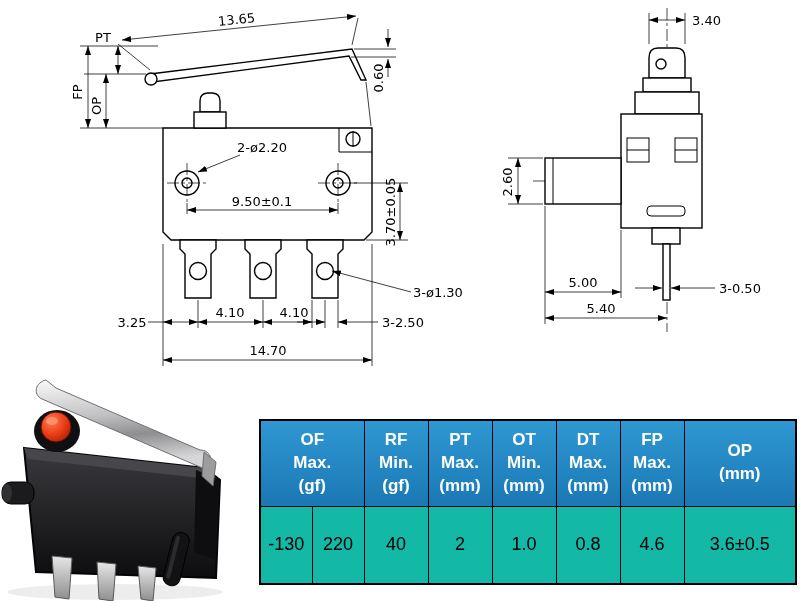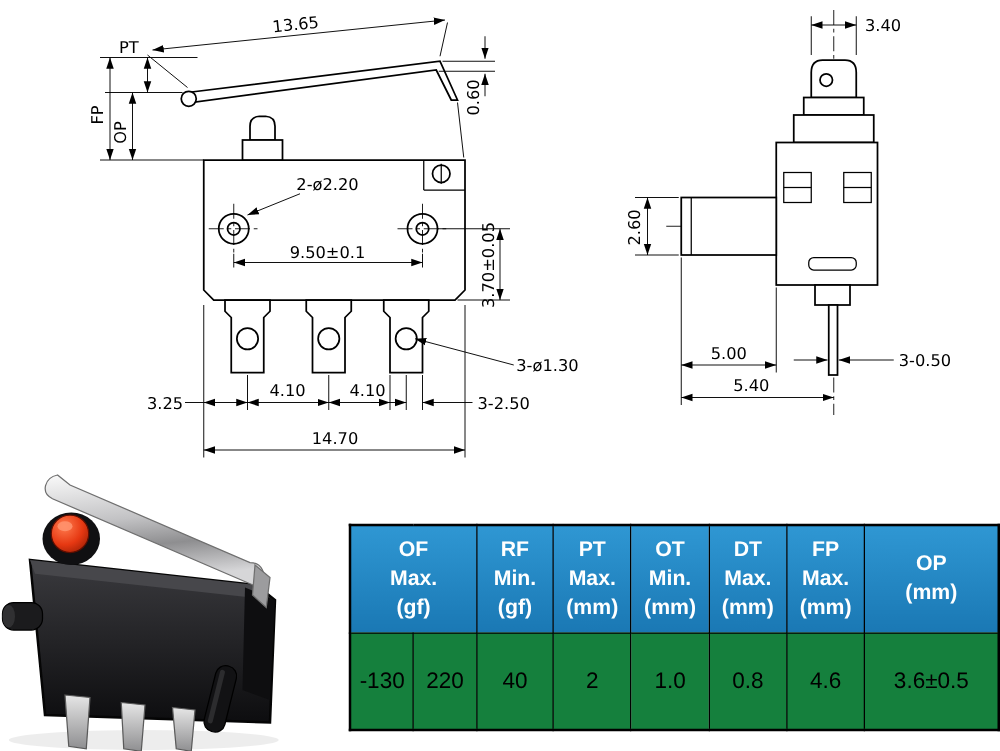--- a/index.html
+++ b/index.html
@@ -9,24 +9,24 @@
 
   
   .part { fill:#fff; stroke:#000; stroke-width:1.4; stroke-linejoin:miter; }
   .thin { fill:none; stroke:#000; stroke-width:1; }
   .ext  { fill:none; stroke:#000; stroke-width:0.75; }
   .dim  { fill:none; stroke:#000; stroke-width:0.75; }
   .cl   { fill:none; stroke:#000; stroke-width:0.7; stroke-dasharray:12 3 3 3; }
   svg text { font-family:"DejaVu Sans", sans-serif; font-size:13px; fill:#000; }
 
   
-  .spec-table { position:absolute; left:259px; top:419px; border-collapse:collapse; table-layout:fixed; border:2px solid #000; background:#fff;margin-left:20px; }
+  .spec-table { position:absolute; left:259px; top:419px; border-collapse:collapse; table-layout:fixed; border:2px solid #000; background:#fff; }
   .spec-table th, .spec-table td { border:1px solid #000; text-align:center; vertical-align:middle; padding:0 2px; }
   .spec-table th { background:linear-gradient(#2f97d3,#1a78b4); color:#fff; font-weight:bold; font-size:17px; line-height:1.35; white-space:pre-line; height:86px; }
-  .spec-table td { font-size:18px; color:#000; height:78px; background:#15803d; }
+  .spec-table td { font-size:18px; color:#000; height:78px; background:#14b8a6; }
 </style>
 </head>
 <body>
 
 <div class="canvas">
 
 <svg class="drawing" width="800" height="601" viewBox="0 0 800 601">
   <defs>
     <marker id="mE" markerUnits="userSpaceOnUse" markerWidth="10" markerHeight="8" refX="9" refY="4" orient="auto">
           <path d="M0,1 L9,4 L0,7 Z" fill="#000"></path>

